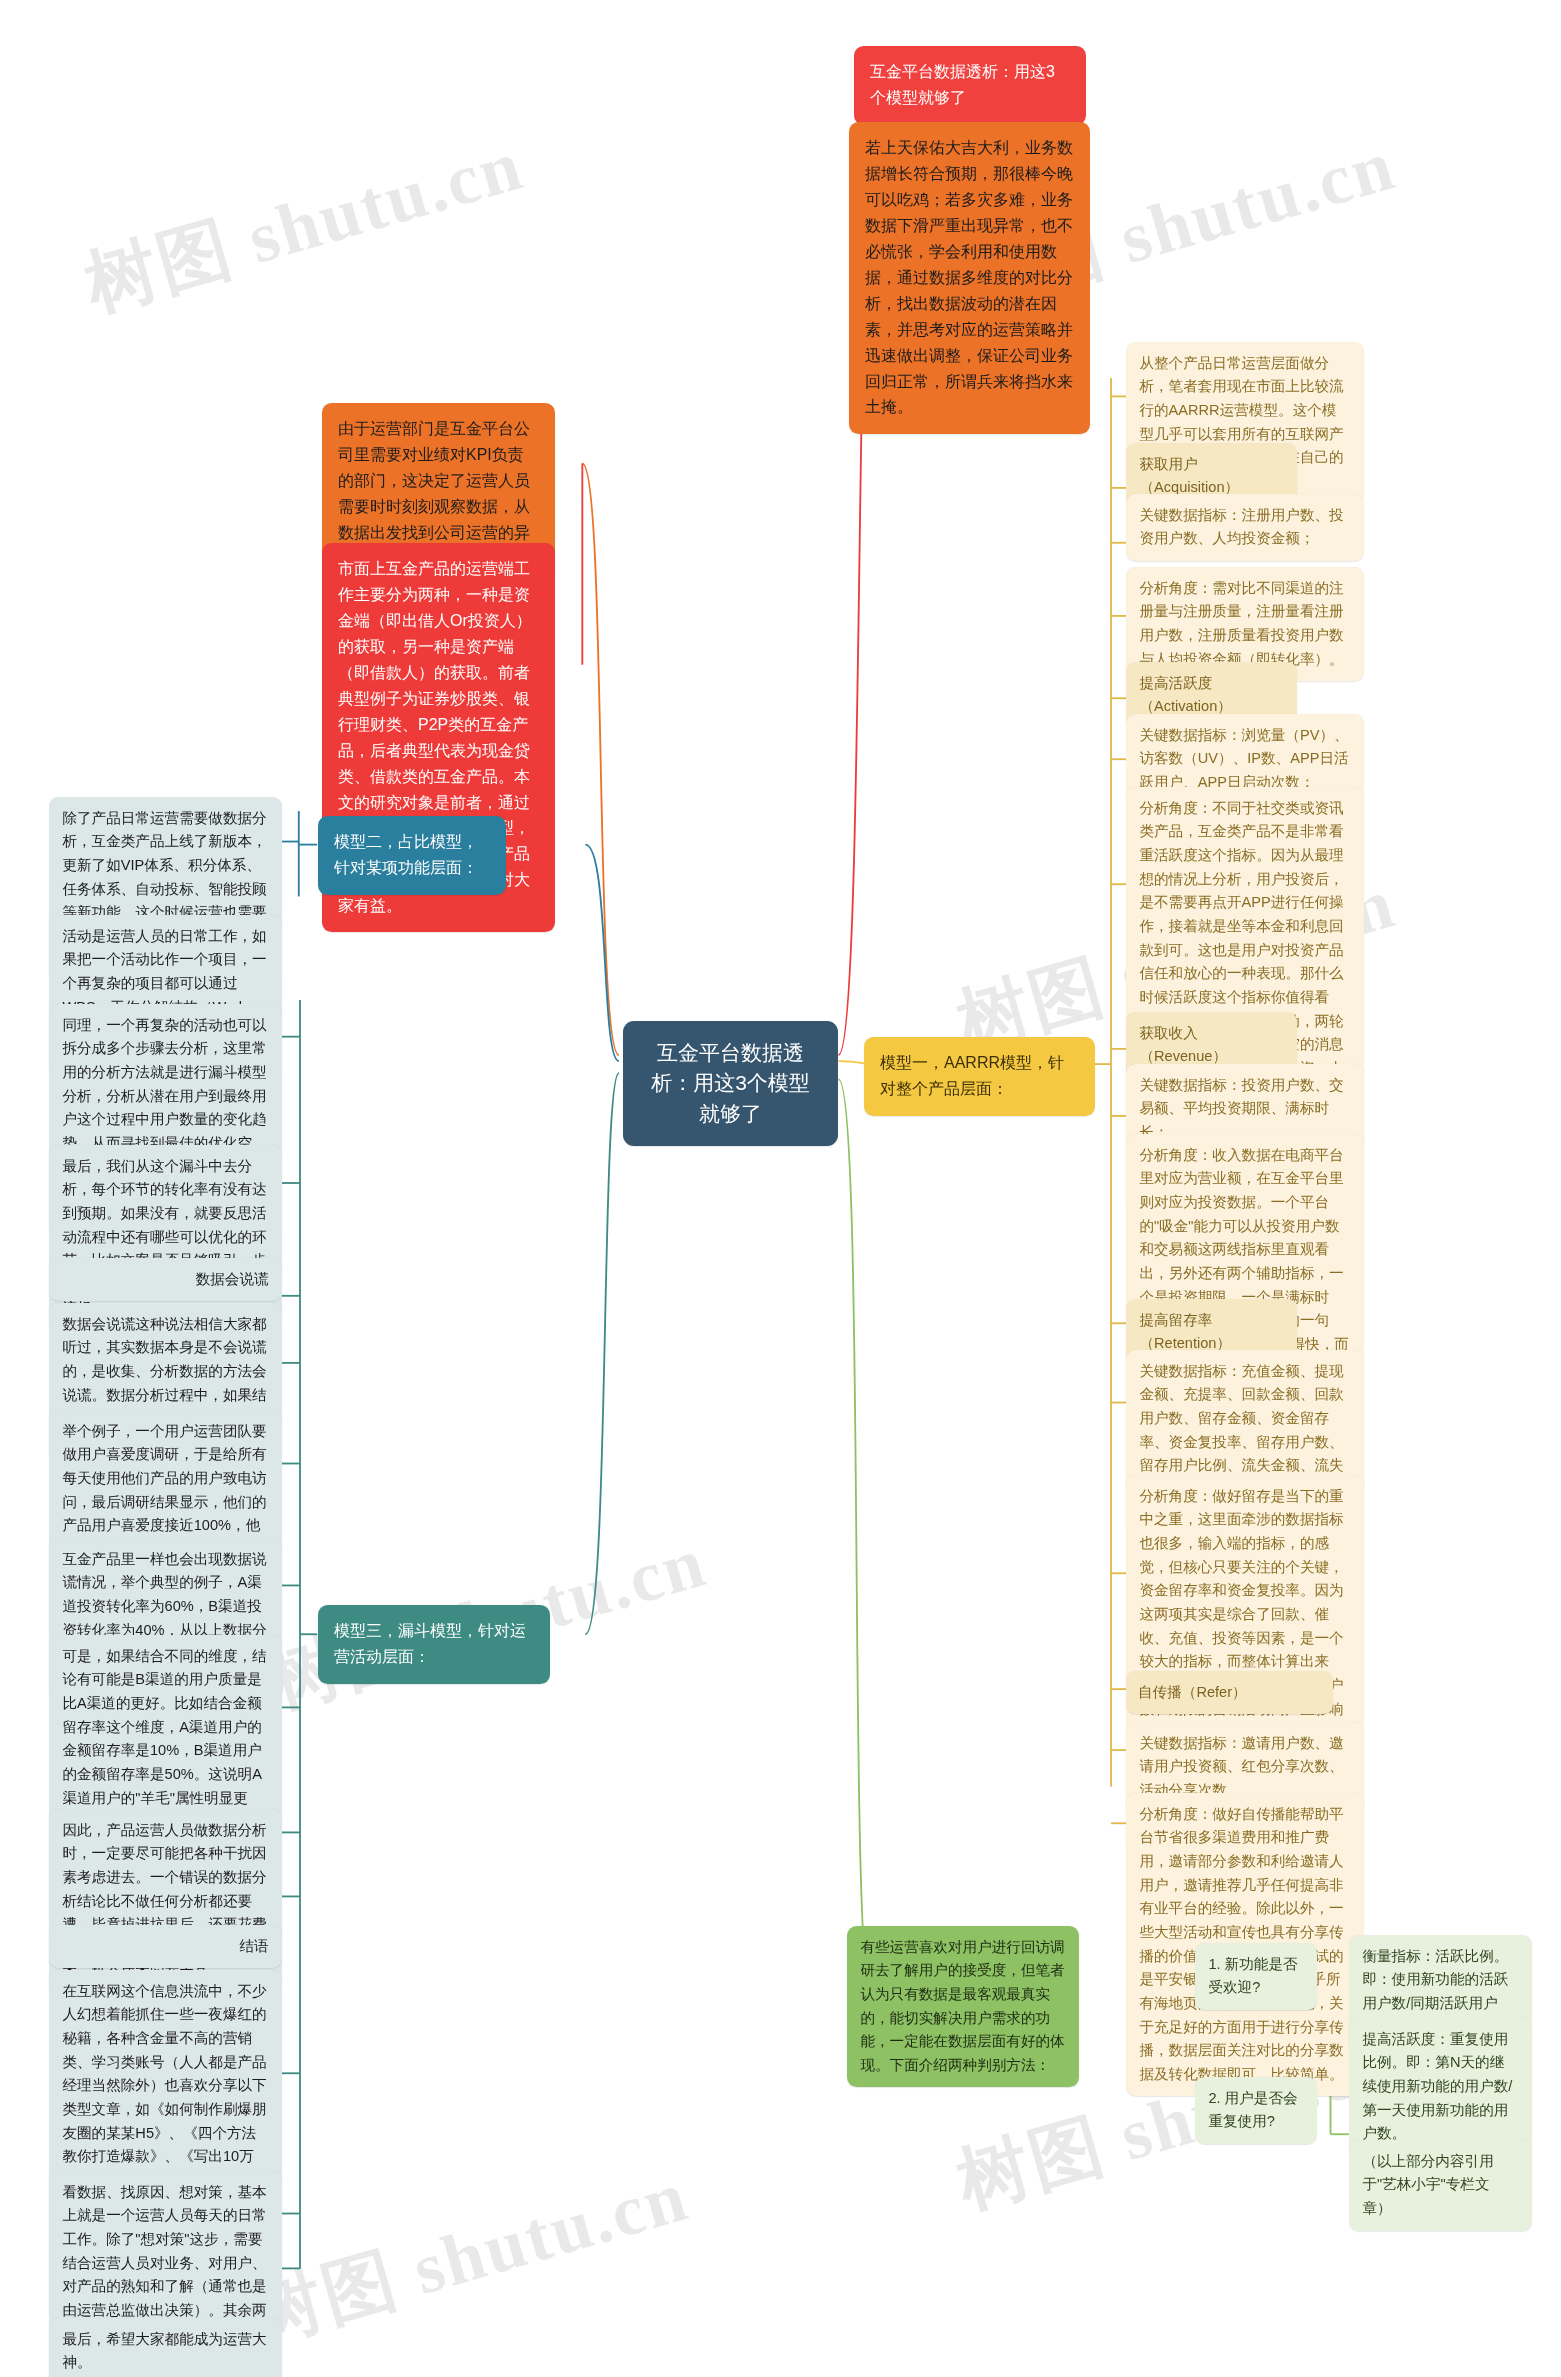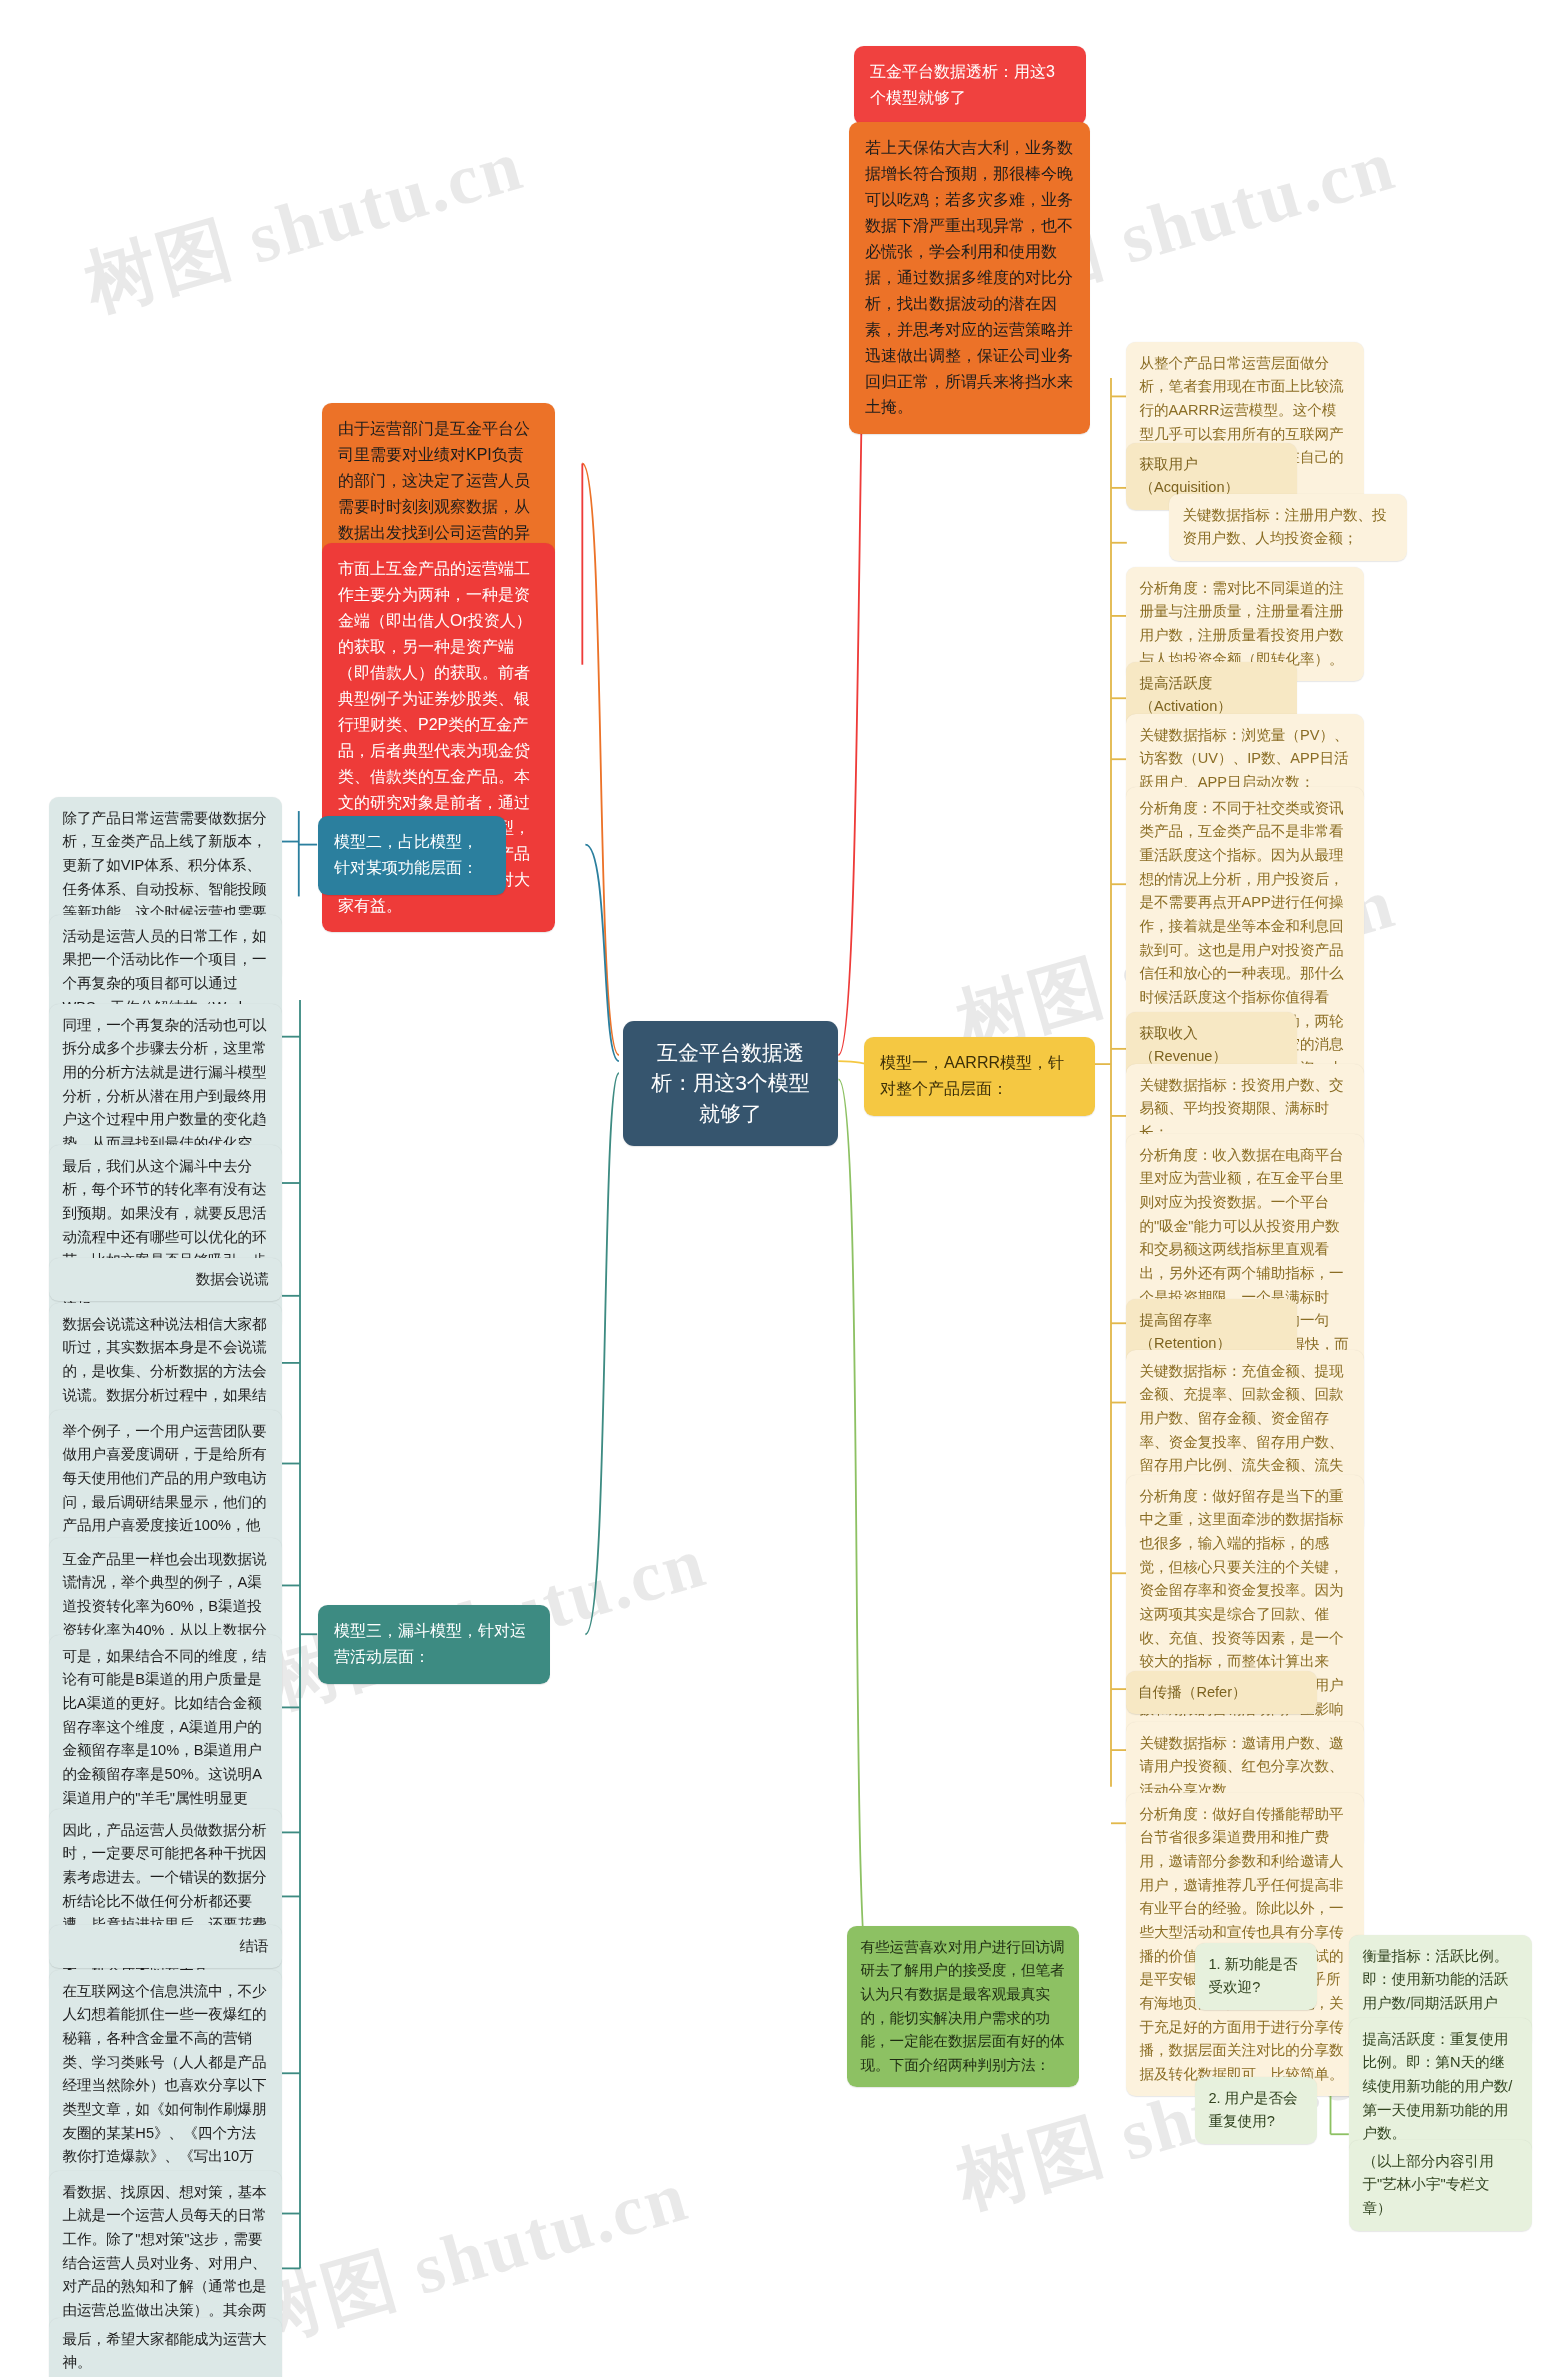--- a/index.html
+++ b/index.html
@@ -194,36 +194,36 @@
 
   <div class="node n-pale small" style="left:49px; top:2171px; width:233px;">看数据、找原因、想对策，基本上就是一个运营人员每天的日常工作。除了"想对策"这步，需要结合运营人员对业务、对用户、对产品的熟知和了解（通常也是由运营总监做出决策）。其余两步，懂得"看数据、找原因"，就是一个合格运营人员的必备技能。而且这项技能越熟练，越懂得用数据指导运营工作，运营人员的岗位就越高。</div>
 
   <div class="node n-pale small" style="left:49px; top:2318px; width:233px;">最后，希望大家都能成为运营大神。</div>
 
   <div class="node n-yellow" style="left:864px; top:1037px; width:231px;">模型一，AARRR模型，针对整个产品层面：</div>
 
   <div class="node n-amber small" style="left:1126px; top:342px; width:238px;">从整个产品日常运营层面做分析，笔者套用现在市面上比较流行的AARRR运营模型。这个模型几乎可以套用所有的互联网产品，大家也可以尝试着在自己的垂直领域去套用分析。</div>
 
   <div class="node n-amber-t small" style="left:1126px; top:443px; width:171px;">获取用户（Acquisition）</div>
-  <div class="node n-amber small" style="left:1126px; top:494px; width:238px;margin-left:43px;">关键数据指标：注册用户数、投资用户数、人均投资金额；</div>
+  <div class="node n-amber small" style="left:1126px; top:494px; width:238px;">关键数据指标：注册用户数、投资用户数、人均投资金额；</div>
   <div class="node n-amber small" style="left:1126px; top:567px; width:238px;">分析角度：需对比不同渠道的注册量与注册质量，注册量看注册用户数，注册质量看投资用户数与人均投资金额（即转化率）。</div>
 
   <div class="node n-amber-t small" style="left:1126px; top:662px; width:171px;">提高活跃度（Activation）</div>
   <div class="node n-amber small" style="left:1126px; top:714px; width:238px;">关键数据指标：浏览量（PV）、访客数（UV）、IP数、APP日活跃用户、APP日启动次数；</div>
   <div class="node n-amber small" style="left:1126px; top:787px; width:238px;">分析角度：不同于社交类或资讯类产品，互金类产品不是非常看重活跃度这个指标。因为从最理想的情况上分析，用户投资后，是不需要再点开APP进行任何操作，接着就是坐等本金和利息回款到可。这也是用户对投资产品信任和放心的一种表现。那什么时候活跃度这个指标你值得看呢，就是平台有上新活动，两轮度，重大利好或重大利空的消息发布，重大利好如平台融资、力度空前的营销活动，重大利空如负面合新闻出现时等，这个时候运营者需要去关注活跃情况的波动，并赛分析动态会否预期范围。</div>
 
   <div class="node n-amber-t small" style="left:1126px; top:1012px; width:171px;">获取收入（Revenue）</div>
   <div class="node n-amber small" style="left:1126px; top:1064px; width:238px;">关键数据指标：投资用户数、交易额、平均投资期限、满标时长；</div>
   <div class="node n-amber small" style="left:1126px; top:1134px; width:238px;">分析角度：收入数据在电商平台里对应为营业额，在互金平台里则对应为投资数据。一个平台的"吸金"能力可以从投资用户数和交易额这两线指标里直观看出，另外还有两个辅助指标，一个是投资期限，一个是满标时长。借用马化腾爸爸说的一句话，"金融拼得不是谁跑得快，而是拼谁跑得长。"所以投资期限越长，代表用户信任平台，愿意长期限进行投资，也代表了平台的经营状况越好；而满标时长越短，说明资产供不应求，平台获取投资资金相对容易，这也代表了平台的经营状况良好。</div>
 
   <div class="node n-amber-t small" style="left:1126px; top:1299px; width:171px;">提高留存率（Retention）</div>
   <div class="node n-amber small" style="left:1126px; top:1350px; width:238px;">关键数据指标：充值金额、提现金额、充提率、回款金额、回款用户数、留存金额、资金留存率、资金复投率、留存用户数、留存用户比例、流失金额、流失用户数、流失用户数、资金净流入/流出</div>
   <div class="node n-amber small" style="left:1126px; top:1475px; width:238px;">分析角度：做好留存是当下的重中之重，这里面牵涉的数据指标也很多，输入端的指标，的感觉，但核心只要关注的个关键，资金留存率和资金复投率。因为这两项其实是综合了回款、催收、充值、投资等因素，是一个较大的指标，而整体计算出来的。短期看，留存平台中的用户数和期限的营销活动商产生影响的波动；长期看，留存率和复投率会随着平台的运营、利率、产品体验等各方面的提升而提升，形成、利率、产品体验等各方面的提升而提高。</div>
 
-  <div class="node n-amber-t small" style="left:1126px; top:1671px; width:191px;padding-left:12px;">自传播（Refer）</div>
+  <div class="node n-amber-t small" style="left:1126px; top:1671px; width:207px;padding-left:12px;">自传播（Refer）</div>
   <div class="node n-amber small" style="left:1126px; top:1722px; width:238px;">关键数据指标：邀请用户数、邀请用户投资额、红包分享次数、活动分享次数</div>
   <div class="node n-amber small" style="left:1126px; top:1793px; width:238px;">分析角度：做好自传播能帮助平台节省很多渠道费用和推广费用，邀请部分参数和利给邀请人用户，邀请推荐几乎任何提高非有业平台的经验。除此以外，一些大型活动和宣传也具有分享传播的价值。笔者可以通过测试的是平安银行，手机App里几乎所有海地页面都具备分享功能，关于充足好的方面用于进行分享传播，数据层面关注对比的分享数据及转化数据即可，比较简单。</div>
 
   <div class="node n-grass small" style="left:847px; top:1926px; width:232px;">有些运营喜欢对用户进行回访调研去了解用户的接受度，但笔者认为只有数据是最客观最真实的，能切实解决用户需求的功能，一定能在数据层面有好的体现。下面介绍两种判别方法：</div>
 
   <div class="node n-grass-l small" style="left:1195px; top:1915px; width:122px;">1. 新功能是否受欢迎?</div>
 
   <div class="node n-grass-l small" style="left:1195px; top:2049px; width:122px;">2. 用户是否会重复使用?</div>
 
   <div class="node n-grass-l small" style="left:1349px; top:1907px; width:183px;">衡量指标：活跃比例。即：使用新功能的活跃用户数/同期活跃用户数。</div>

